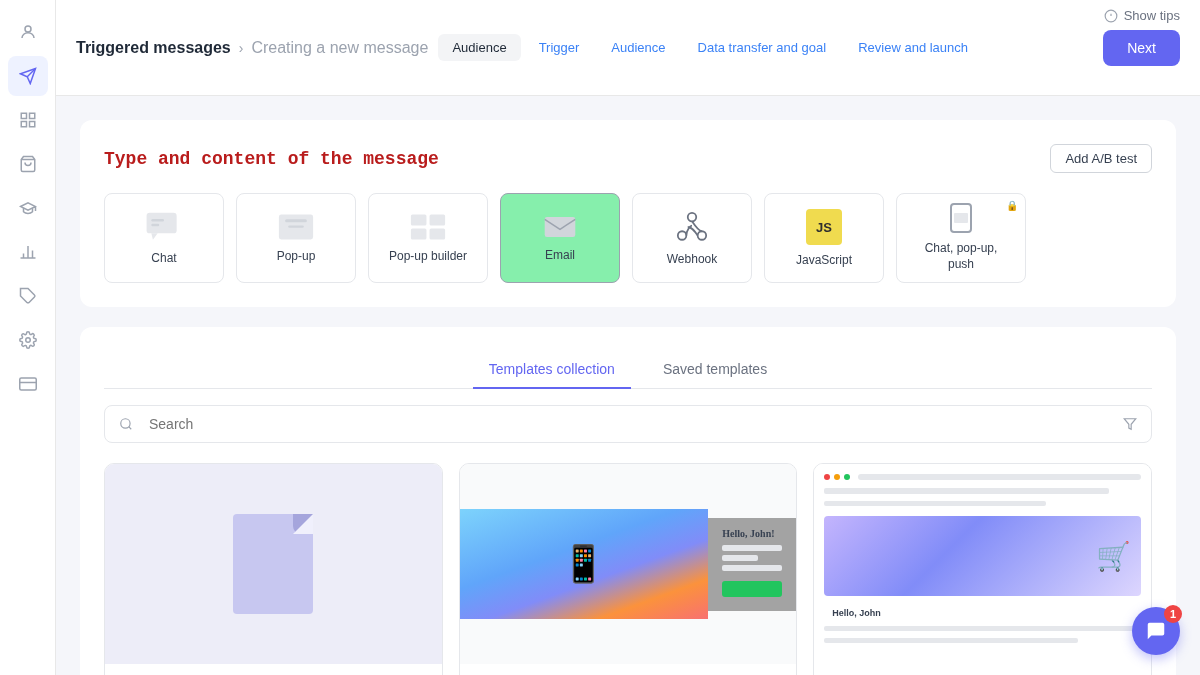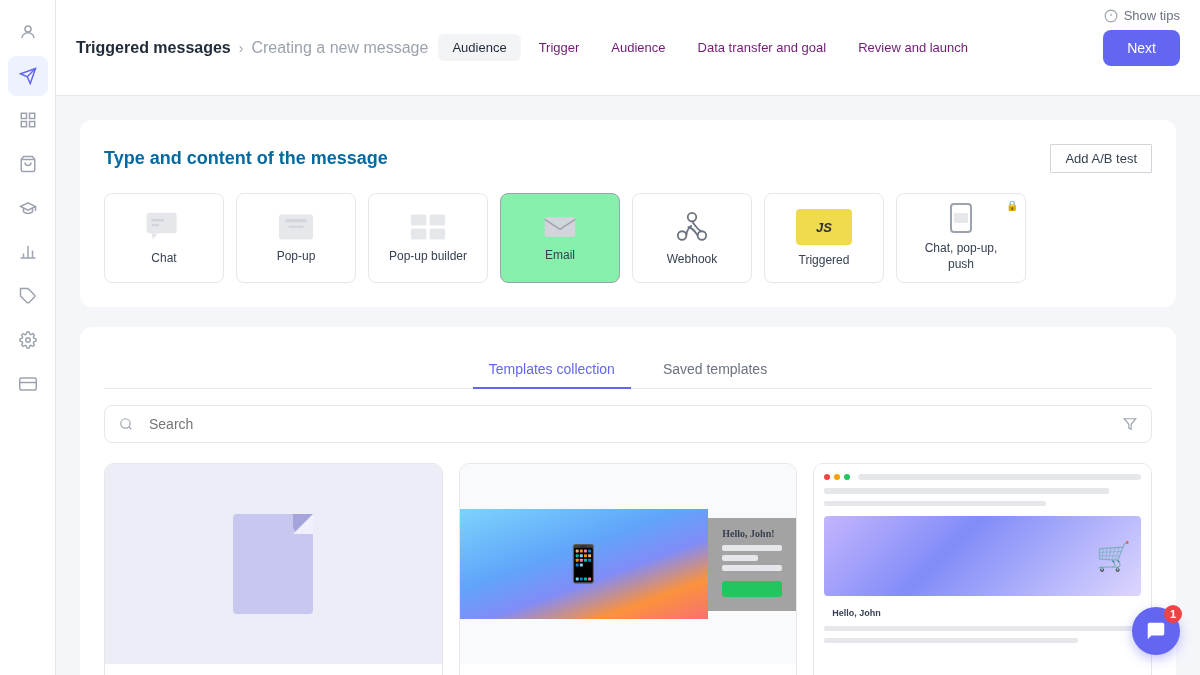--- a/index.html
+++ b/index.html
@@ -70,21 +70,21 @@
     .tabs {
       display: flex;
       align-items: center;
       gap: 4px;
     }
     .tab {
       padding: 6px 14px;
       border-radius: 6px;
       font-size: 13px;
       cursor: pointer;
-      color: #701a75;
+      color: #3b82f6;
       background: none;
       border: none;
     }
     .tab.active {
       background: #f3f4f6;
       color: #1f2937;
       font-weight: 500;
     }
     .next-btn {
       background: #6366f1;
@@ -113,27 +113,28 @@
 
     .section-header {
       display: flex;
       align-items: center;
       justify-content: space-between;
       margin-bottom: 20px;
     }
     .section-title {
       font-size: 18px;
       font-weight: 600;
-      color: #0369a1;
+      color: #b91c1c;
+      font-family: Liberation Mono, monospace;
     }
 
     .add-ab-btn {
       border: 1px solid #d1d5db;
       background: #fff;
-      border-radius: 1px;
+      border-radius: 6px;
       padding: 6px 14px;
       font-size: 13px;
       color: #374151;
       cursor: pointer;
     }
 
     
     .type-cards {
       display: flex;
       gap: 12px;
@@ -473,24 +474,24 @@
             <circle cx="38" cy="36" r="6" stroke="#6b7280" stroke-width="2.5"></circle>
             <circle cx="24" cy="10" r="6" stroke="#6b7280" stroke-width="2.5"></circle>
             <path d="M16 36c0-8 6-14 8-14" stroke="#6b7280" stroke-width="2.5"></path>
             <path d="M32 36c-4-6-8-12-14-12" stroke="#6b7280" stroke-width="2.5"></path>
             <path d="M24 16c4 6 10 14 14 14" stroke="#6b7280" stroke-width="2.5"></path>
           </svg>
           <span class="type-card-label">Webhook</span>
         </div>
 
         <div class="type-card">
-          <div style="width:56px;height:36px;background:#f0db4f;border-radius:4px;display:flex;align-items:center;justify-content:center;font-style:italic;">
+          <div style="width:36px;height:36px;background:#f0db4f;border-radius:4px;display:flex;align-items:center;justify-content:center;">
             <span style="font-size:13px;font-weight:900;color:#2f2f2f;">JS</span>
           </div>
-          <span class="type-card-label">Triggered</span>
+          <span class="type-card-label">JavaScript</span>
         </div>
 
         <div class="type-card" style="min-width:120px;width:130px;">
           <span class="type-card-lock">🔒</span>
           <div class="push-icon">
             <div class="push-phone">
               <div class="push-phone-inner"></div>
             </div>
           </div>
           <span class="type-card-label" style="text-align:center;line-height:1.3;">Chat, pop-up,<br>push</span>

